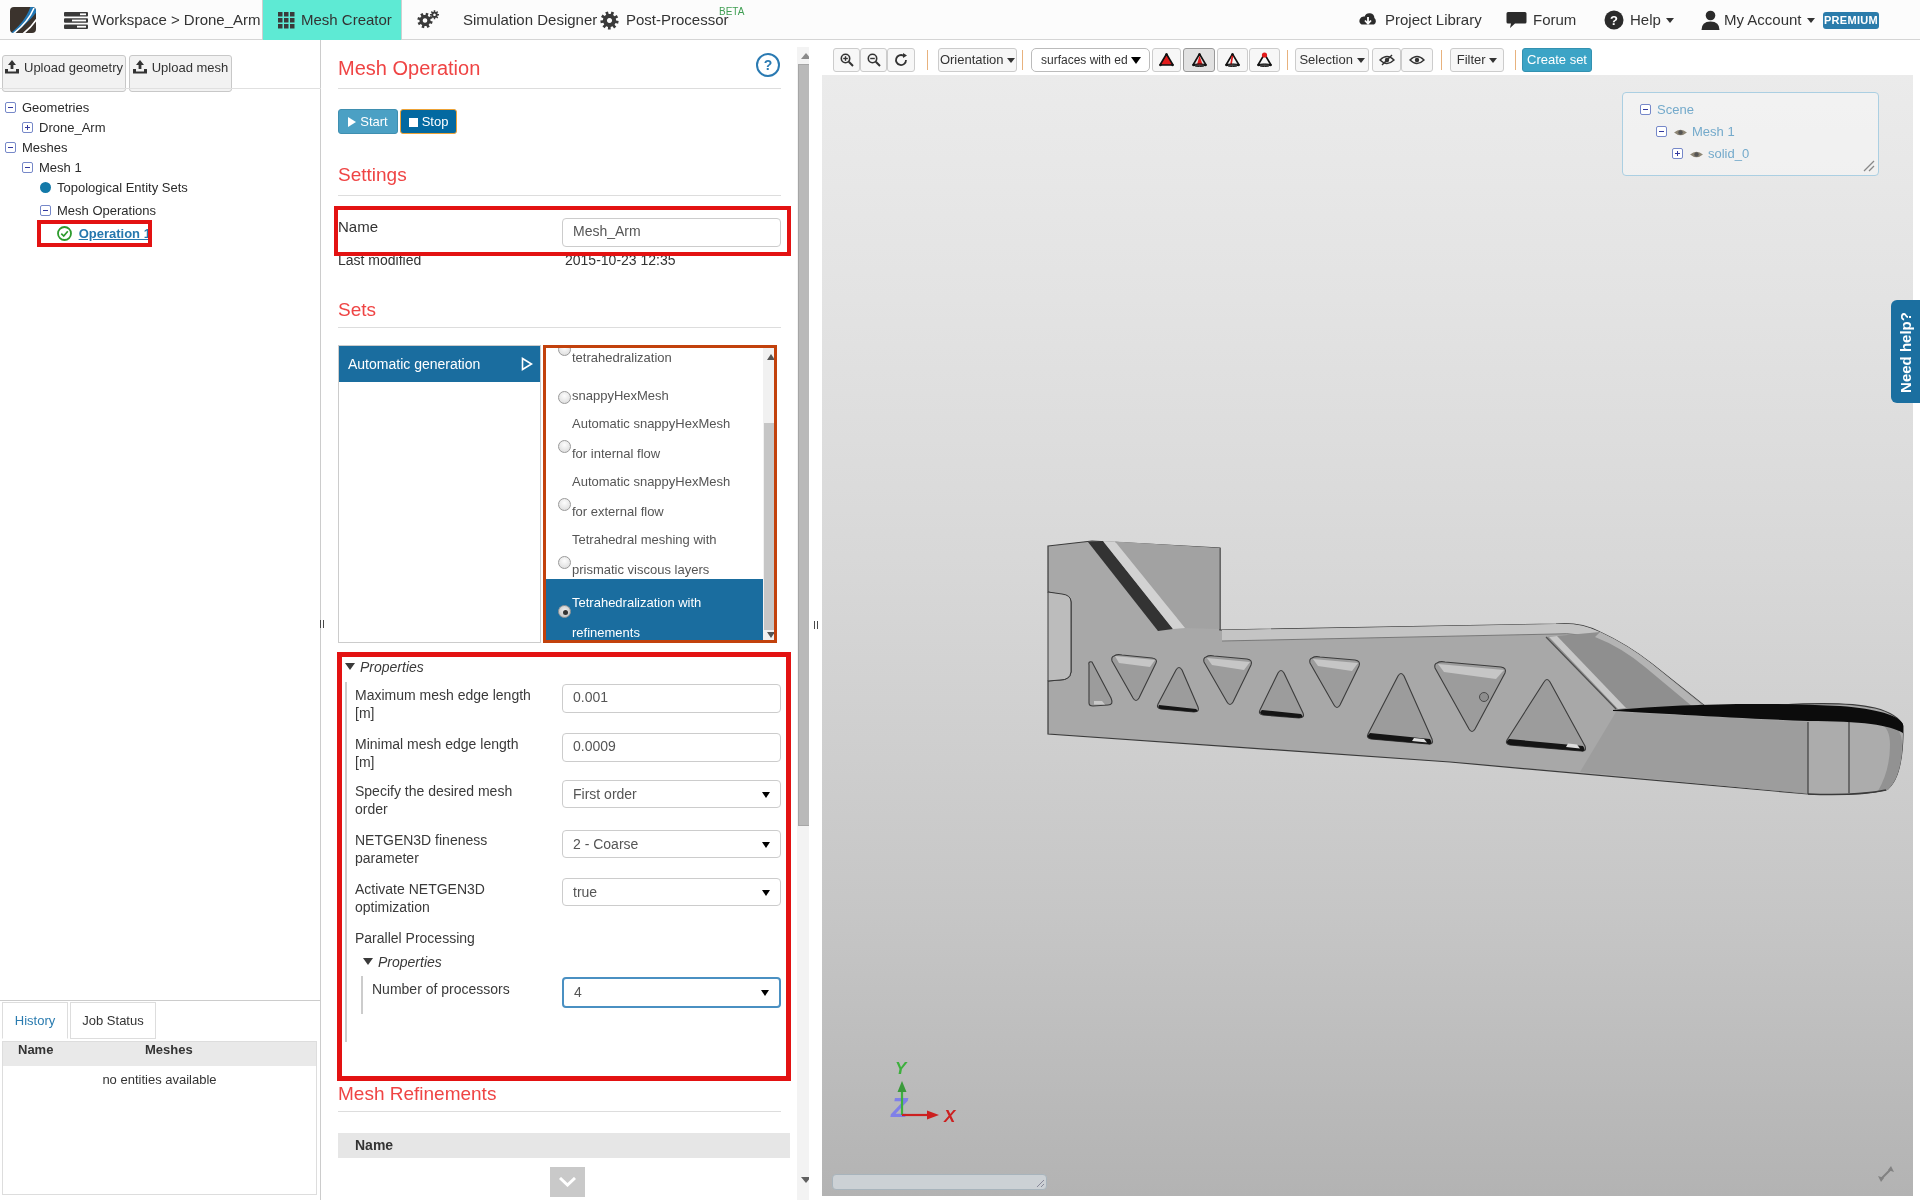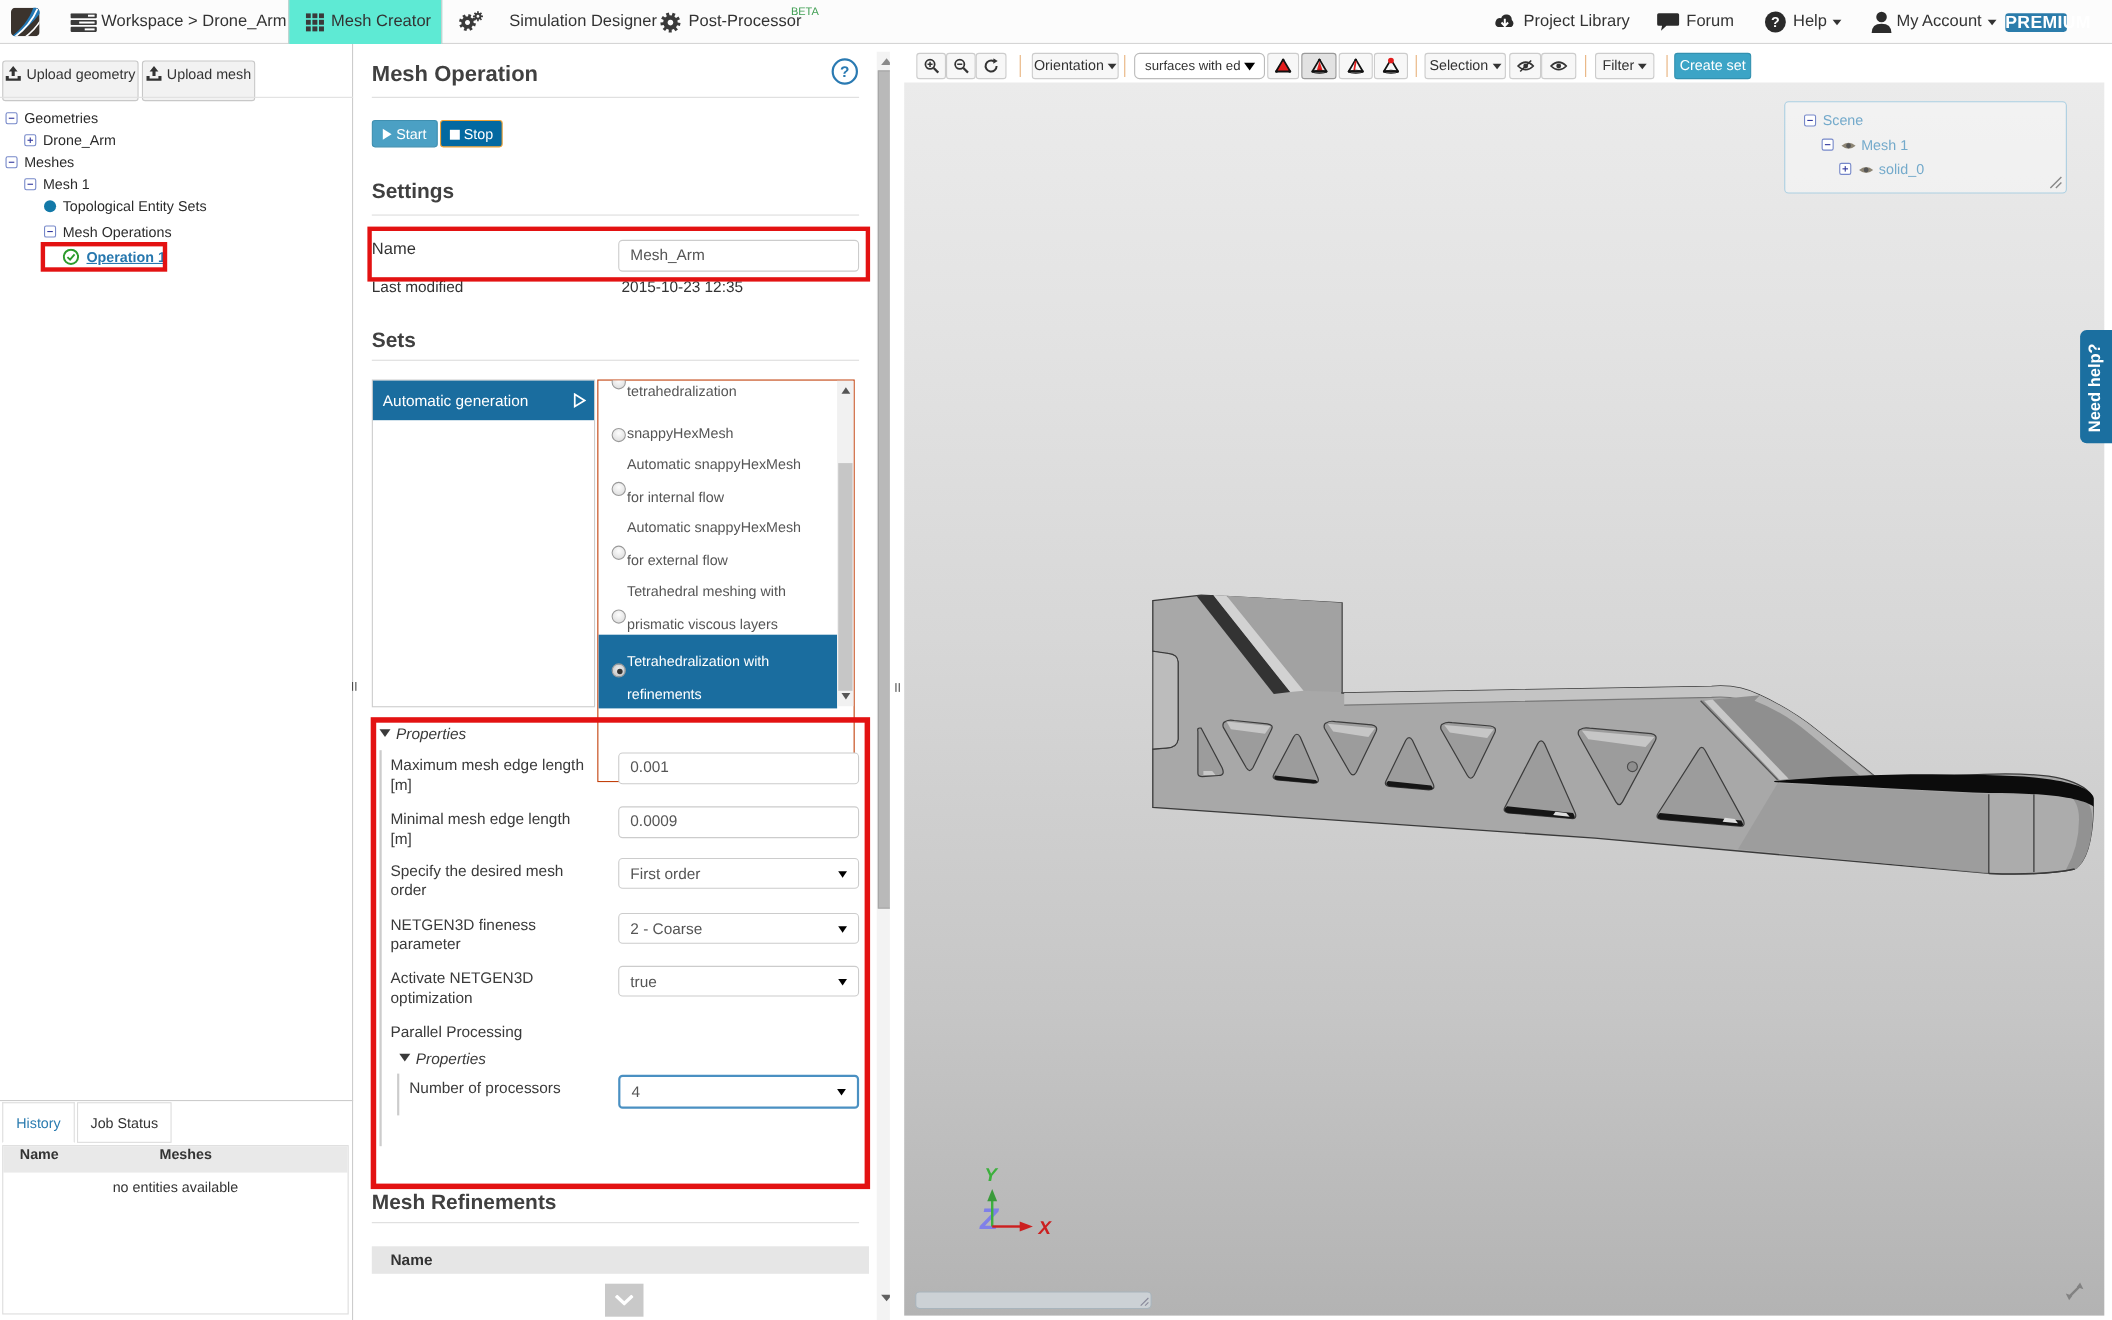--- a/index.html
+++ b/index.html
@@ -9,21 +9,21 @@
 
 
 #topnav { position:absolute; left:0; top:0; width:1920px; height:40px;
   background:#fcfcfc; border-bottom:1px solid #d5d5d5; z-index:30; }
 .navtxt { position:absolute; top:11px; font-size:15px; color:#333; white-space:nowrap; }
 #tab-mc { position:absolute; left:262px; top:0; width:140px; height:40px;
   background:#5eead4; border-left:1px solid #cfcfcf; border-right:1px solid #cfcfcf; }
 .caret { display:inline-block; width:0; height:0; border-left:4px solid transparent;
   border-right:4px solid transparent; border-top:5px solid #333; vertical-align:middle; }
 #premium { position:absolute; left:1823px; top:12px; width:56px; height:17px;
-  background:#2b7cab; color:#fff; font-size:16px; font-weight:bold; text-align:center;
+  background:#2b7cab; color:#fff; font-size:11px; font-weight:bold; text-align:center;
   line-height:17px; border-radius:3px; letter-spacing:0.3px; }
 
 
 #sidebar { position:absolute; left:0; top:40px; width:321px; height:1160px;
   background:#fff; border-right:1px solid #ccc; }
 .upbtn { position:absolute; top:15px; height:37px; background:#f2f2f2; white-space:nowrap;
   border:1px solid #c8c8c8; border-radius:3px; font-size:13px; color:#333;
   line-height:23px; text-align:center; }
 #sb-divider { position:absolute; left:0; top:48px; width:321px; border-top:1px solid #e0e0e0; }
 .tree { position:absolute; left:0; top:58px; font-size:13px; color:#2b2b2b; }
@@ -39,37 +39,37 @@
 #botpanel { position:absolute; left:0; top:960px; width:321px; height:200px; border-top:1px solid #ccc; }
 .btab { position:absolute; top:1px; height:37px; background:#fff; border:1px solid #ddd;
   font-size:13px; text-align:center; line-height:35px; }
 #bp-table { position:absolute; left:2px; top:40px; width:315px; height:154px;
   border:1px solid #ddd; background:#fff; }
 #bp-head { position:absolute; left:0; top:0; width:313px; height:24px; background:#e9e9e9;
   font-size:13px; font-weight:bold; color:#333; }
 
 
 #midpanel { position:absolute; left:322px; top:40px; width:470px; height:1160px; background:#fff; }
-h1.sec { font-size:20px; font-weight:bold; color:#404040; }
+h1.sec { font-size:20px; font-weight:normal; color:#ef4444; }
 .hr { position:absolute; left:338px; width:443px; border-top:1px solid #ddd; }
 .lbl { position:absolute; font-size:14px; color:#333; }
 .inp { position:absolute; left:562px; width:219px; height:29px; border:1px solid #ccc;
   border-radius:4px; font-size:14px; color:#555; line-height:25px; padding-left:10px;
   background:#fff; }
 .sel { position:absolute; left:562px; width:219px; height:28px; border:1px solid #ccc;
   border-radius:4px; font-size:14px; color:#555; line-height:26px; padding-left:10px;
   background:#fff; }
 .sel::after { content:""; position:absolute; right:10px; top:11px; width:0; height:0;
   border-left:4px solid transparent; border-right:4px solid transparent; border-top:6px solid #000; }
 .btn { position:absolute; height:25px; border-radius:3px; color:#fff; font-size:13px;
   text-align:center; line-height:24px; }
 #lbox { position:absolute; left:338px; top:345px; width:203px; height:298px; border:1px solid #ccc; }
 #lbox .selrow { position:absolute; left:0; top:0; width:201px; height:36px; background:#1a6d9f;
   color:#fff; font-size:14px; line-height:36px; padding-left:9px; }
-#rbox { position:absolute; left:543px; top:345px; width:234px; height:366px; border:1px solid #c2410c;
+#rbox { position:absolute; left:543px; top:345px; width:234px; height:298px; border:3px solid #c2410c;
   overflow:hidden; background:#fff;padding-left:16px; }
 .radio { position:absolute; width:13px; height:13px; border-radius:50%;
   background:radial-gradient(circle at 50% 35%, #fdfdfd, #d8d8d8); border:1px solid #9a9a9a; }
 .ritem { position:absolute; left:26px; font-size:13px; color:#555; line-height:30px; }
 .rsel { position:absolute; left:0; width:217px; background:#1a6d9f; color:#fff; }
 .vscroll { position:absolute; background:#f1f1f1; }
 .vthumb { position:absolute; background:#c6c6c6; }
 .arrtri { position:absolute; width:0; height:0; }
 .prop-lbl { position:absolute; left:355px; width:200px; font-size:14px; color:#3a3a3a; line-height:18px; }
 .band { position:absolute; left:338px; width:452px; height:25px; background:#e6e6e6;

